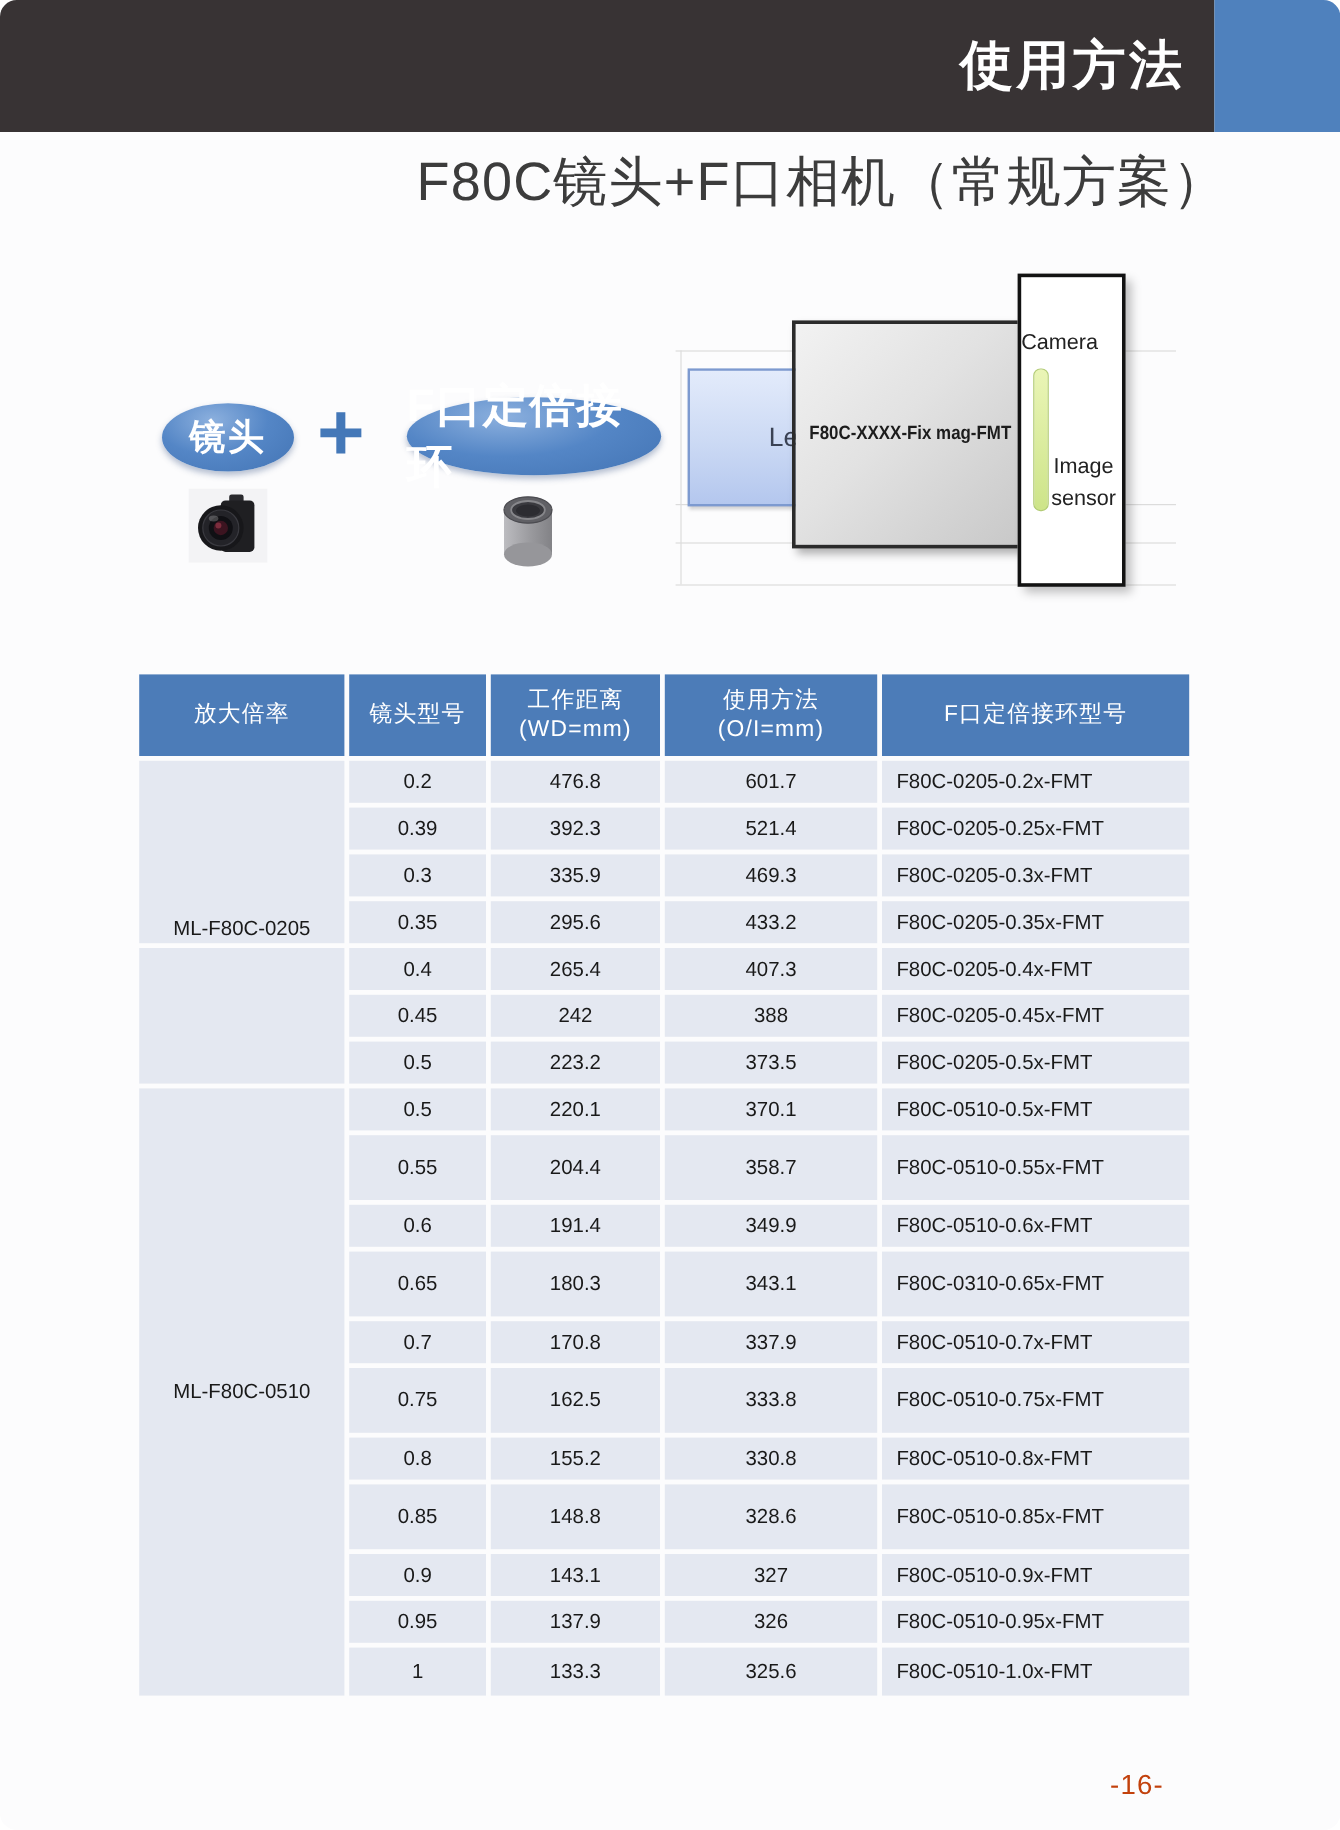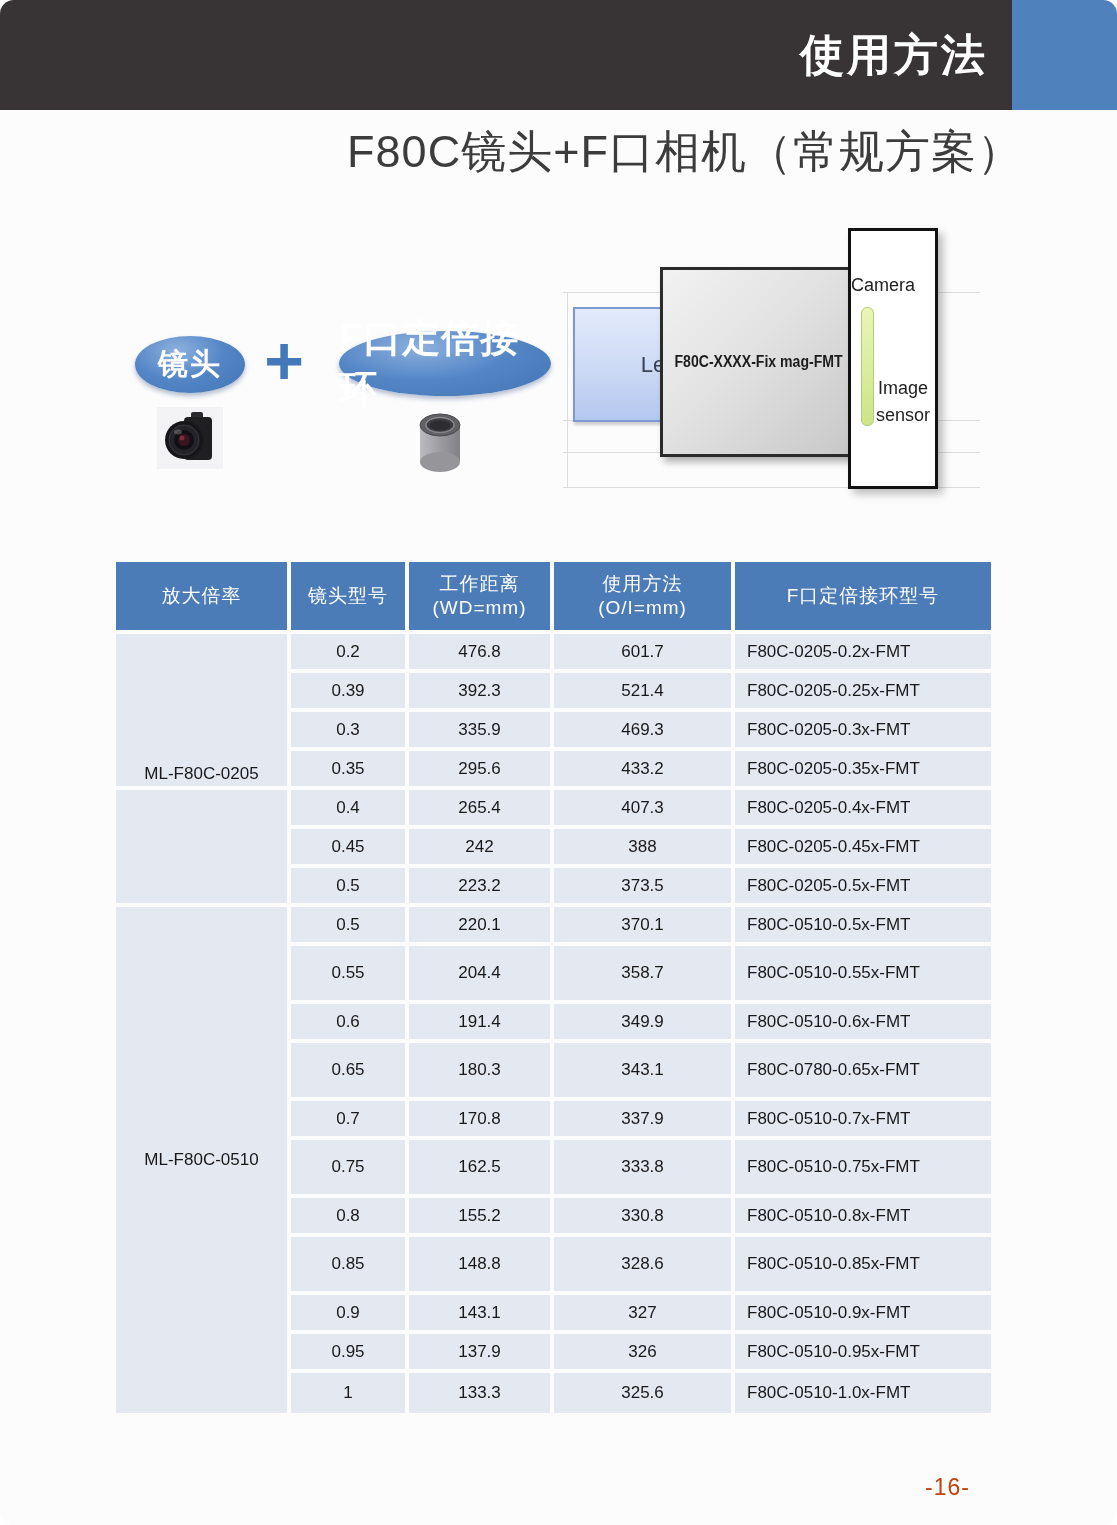--- a/index.html
+++ b/index.html
@@ -264,21 +264,21 @@
     <div class="trow">
       <div class="td">0.6</div>
       <div class="td">191.4</div>
       <div class="td">349.9</div>
       <div class="td td-adapter">F80C-0510-0.6x-FMT</div>
     </div>
     <div class="trow">
       <div class="td">0.65</div>
       <div class="td">180.3</div>
       <div class="td">343.1</div>
-      <div class="td td-adapter">F80C-0780-0.65x-FMT</div>
+      <div class="td td-adapter">F80C-0310-0.65x-FMT</div>
     </div>
     <div class="trow">
       <div class="td">0.7</div>
       <div class="td">170.8</div>
       <div class="td">337.9</div>
       <div class="td td-adapter">F80C-0510-0.7x-FMT</div>
     </div>
     <div class="trow">
       <div class="td">0.75</div>
       <div class="td">162.5</div>

